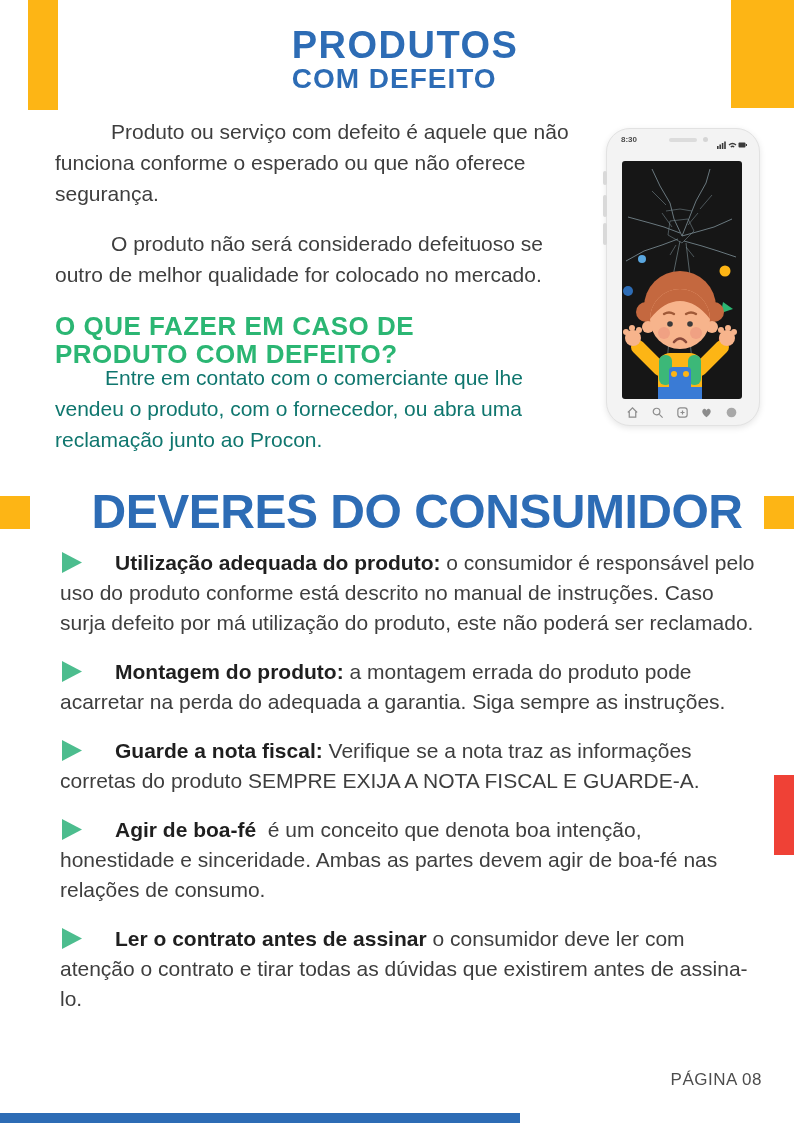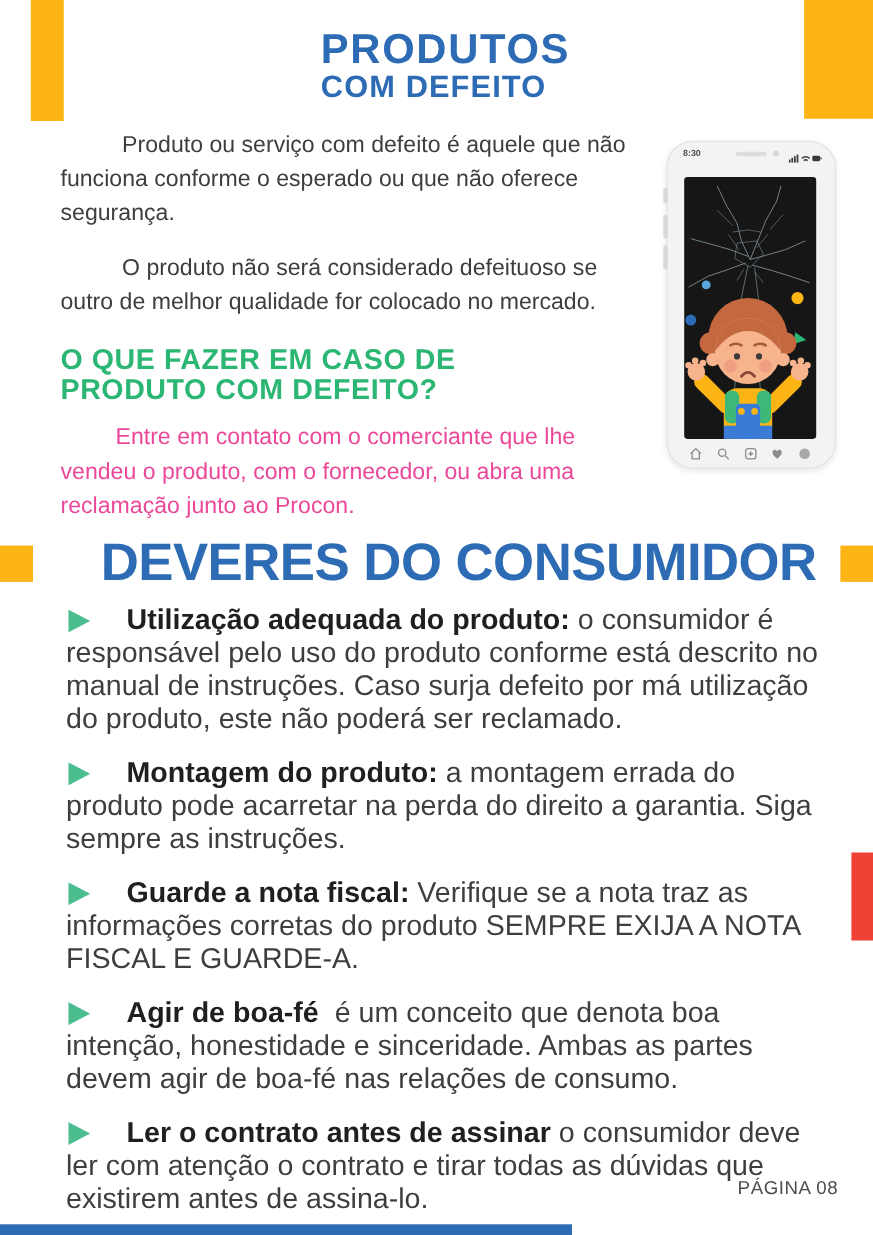--- a/index.html
+++ b/index.html
@@ -21,28 +21,28 @@
   #title-left .t1{font-size:38px;font-weight:700;letter-spacing:1.5px;color:#2D6CB5;}
   #title-left .t2{font-size:28px;font-weight:700;letter-spacing:1px;color:#2D6CB5;}
   #title-right{font-size:52px;font-weight:700;letter-spacing:-1px;color:#EF4136;margin-left:32px;white-space:nowrap;}
 
   
   #intro{position:absolute;left:55px;top:116px;width:532px;}
   #intro p{margin:0 0 19px 0;font-size:21px;line-height:31px;text-indent:56px;color:#3e3e3e;}
 
   #defect-heading{position:absolute;left:55px;top:312px;width:532px;text-align:left;
       color:#2BB673;font-weight:700;font-size:26px;line-height:28px;letter-spacing:0.5px;}
-  #defect-paragraph{position:absolute;left:55px;top:382px;width:540px;margin:0;
-      font-size:21px;line-height:31px;text-indent:50px;color:#ec4899;}
+  #defect-paragraph{position:absolute;left:55px;top:362px;width:540px;margin:0;
+      font-size:21px;line-height:31px;text-indent:50px;color:#0f766e;}
 
   
   #duties-heading{position:absolute;left:0;top:484px;width:794px;text-align:center;
       color:#2D6CB5;font-weight:700;font-size:48px;letter-spacing:-0.5px;padding-left:20px;}
   #duties-list{position:absolute;left:60px;top:548px;width:697px;}
-  .duty{margin:0 0 19px 0;font-size:26px;line-height:30px;color:#3e3e3e;}
+  .duty{margin:0 0 19px 0;font-size:21px;line-height:30px;color:#3e3e3e;}
   .duty b{font-weight:700;color:#1f1f1f;}
   .tri{display:inline-block;width:20px;height:21px;background:#4CBD8E;
        clip-path:polygon(0 0,100% 50%,0 100%);vertical-align:-3px;margin:0 33px 0 2px;}
 
   
   #page-number{position:absolute;right:32px;top:1070px;font-size:17px;letter-spacing:0.5px;color:#4d4d4d;}
 
   
   #phone{position:absolute;left:606px;top:128px;width:152px;height:296px;
          background:#f3f3f3;border:1px solid #e2e2e2;border-radius:24px;
@@ -201,21 +201,21 @@
         </svg>
     </div>
   </div>
 
   <div id="duties-heading">DEVERES DO CONSUMIDOR</div>
   <div class="bar" id="bar-duties-left"></div>
   <div class="bar" id="bar-duties-right"></div>
 
   <div id="duties-list">
     <p class="duty"><span class="tri"></span><b>Utilização adequada do produto:</b> <span>o consumidor é responsável pelo uso do produto conforme está descrito no manual de instruções. Caso surja defeito por má utilização do produto, este não poderá ser reclamado.</span></p>
-    <p class="duty"><span class="tri"></span><b>Montagem do produto:</b> <span>a montagem errada do produto pode acarretar na perda do direito a garantia. Siga sempre as instruções.</span></p>
+    <p class="duty"><span class="tri"></span><b>Montagem do produto:</b> <span>a montagem errada do produto pode acarretar na perda do adequada a garantia. Siga sempre as instruções.</span></p>
     <p class="duty"><span class="tri"></span><b>Guarde a nota fiscal:</b> <span>Verifique se a nota traz as informações corretas do produto SEMPRE EXIJA A NOTA FISCAL E GUARDE-A.</span></p>
     <p class="duty"><span class="tri"></span><b>Agir de boa-fé</b>&nbsp; <span>é um conceito que denota boa intenção, honestidade e sinceridade. Ambas as partes devem agir de boa-fé nas relações de consumo.</span></p>
     <p class="duty"><span class="tri"></span><b>Ler o contrato antes de assinar</b> <span>o consumidor deve ler com atenção o contrato e tirar todas as dúvidas que existirem antes de assina-lo.</span></p>
   </div>
 
   <div id="page-number">PÁGINA 08</div>
 
   <div id="bar-right-red"></div>
   <div id="bar-bottom-blue"></div>
 

